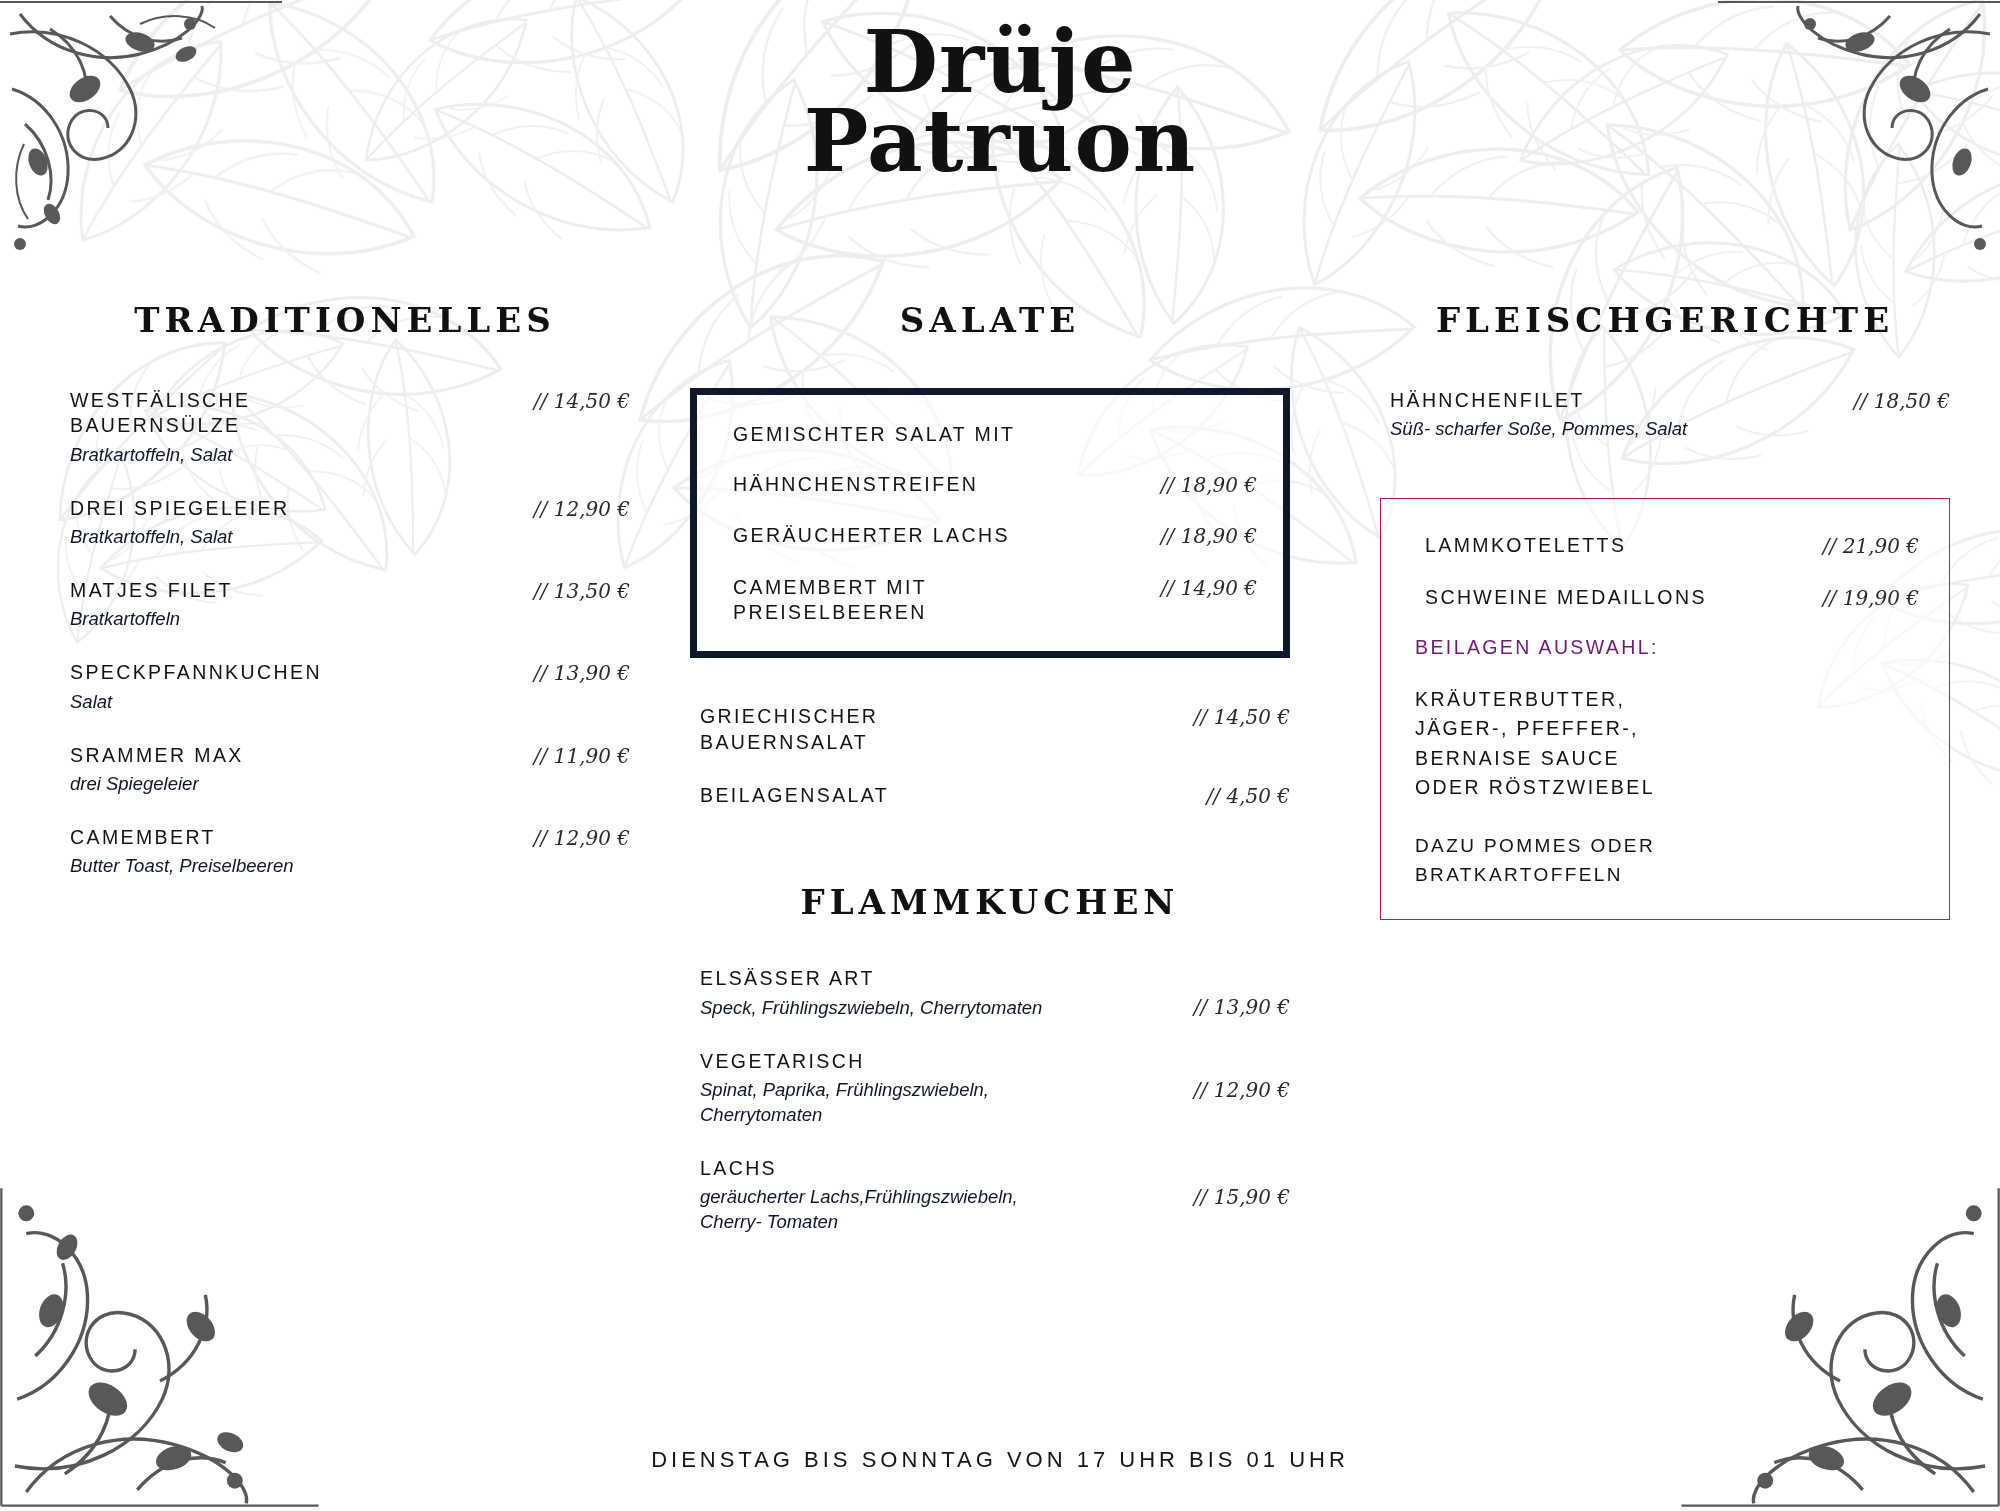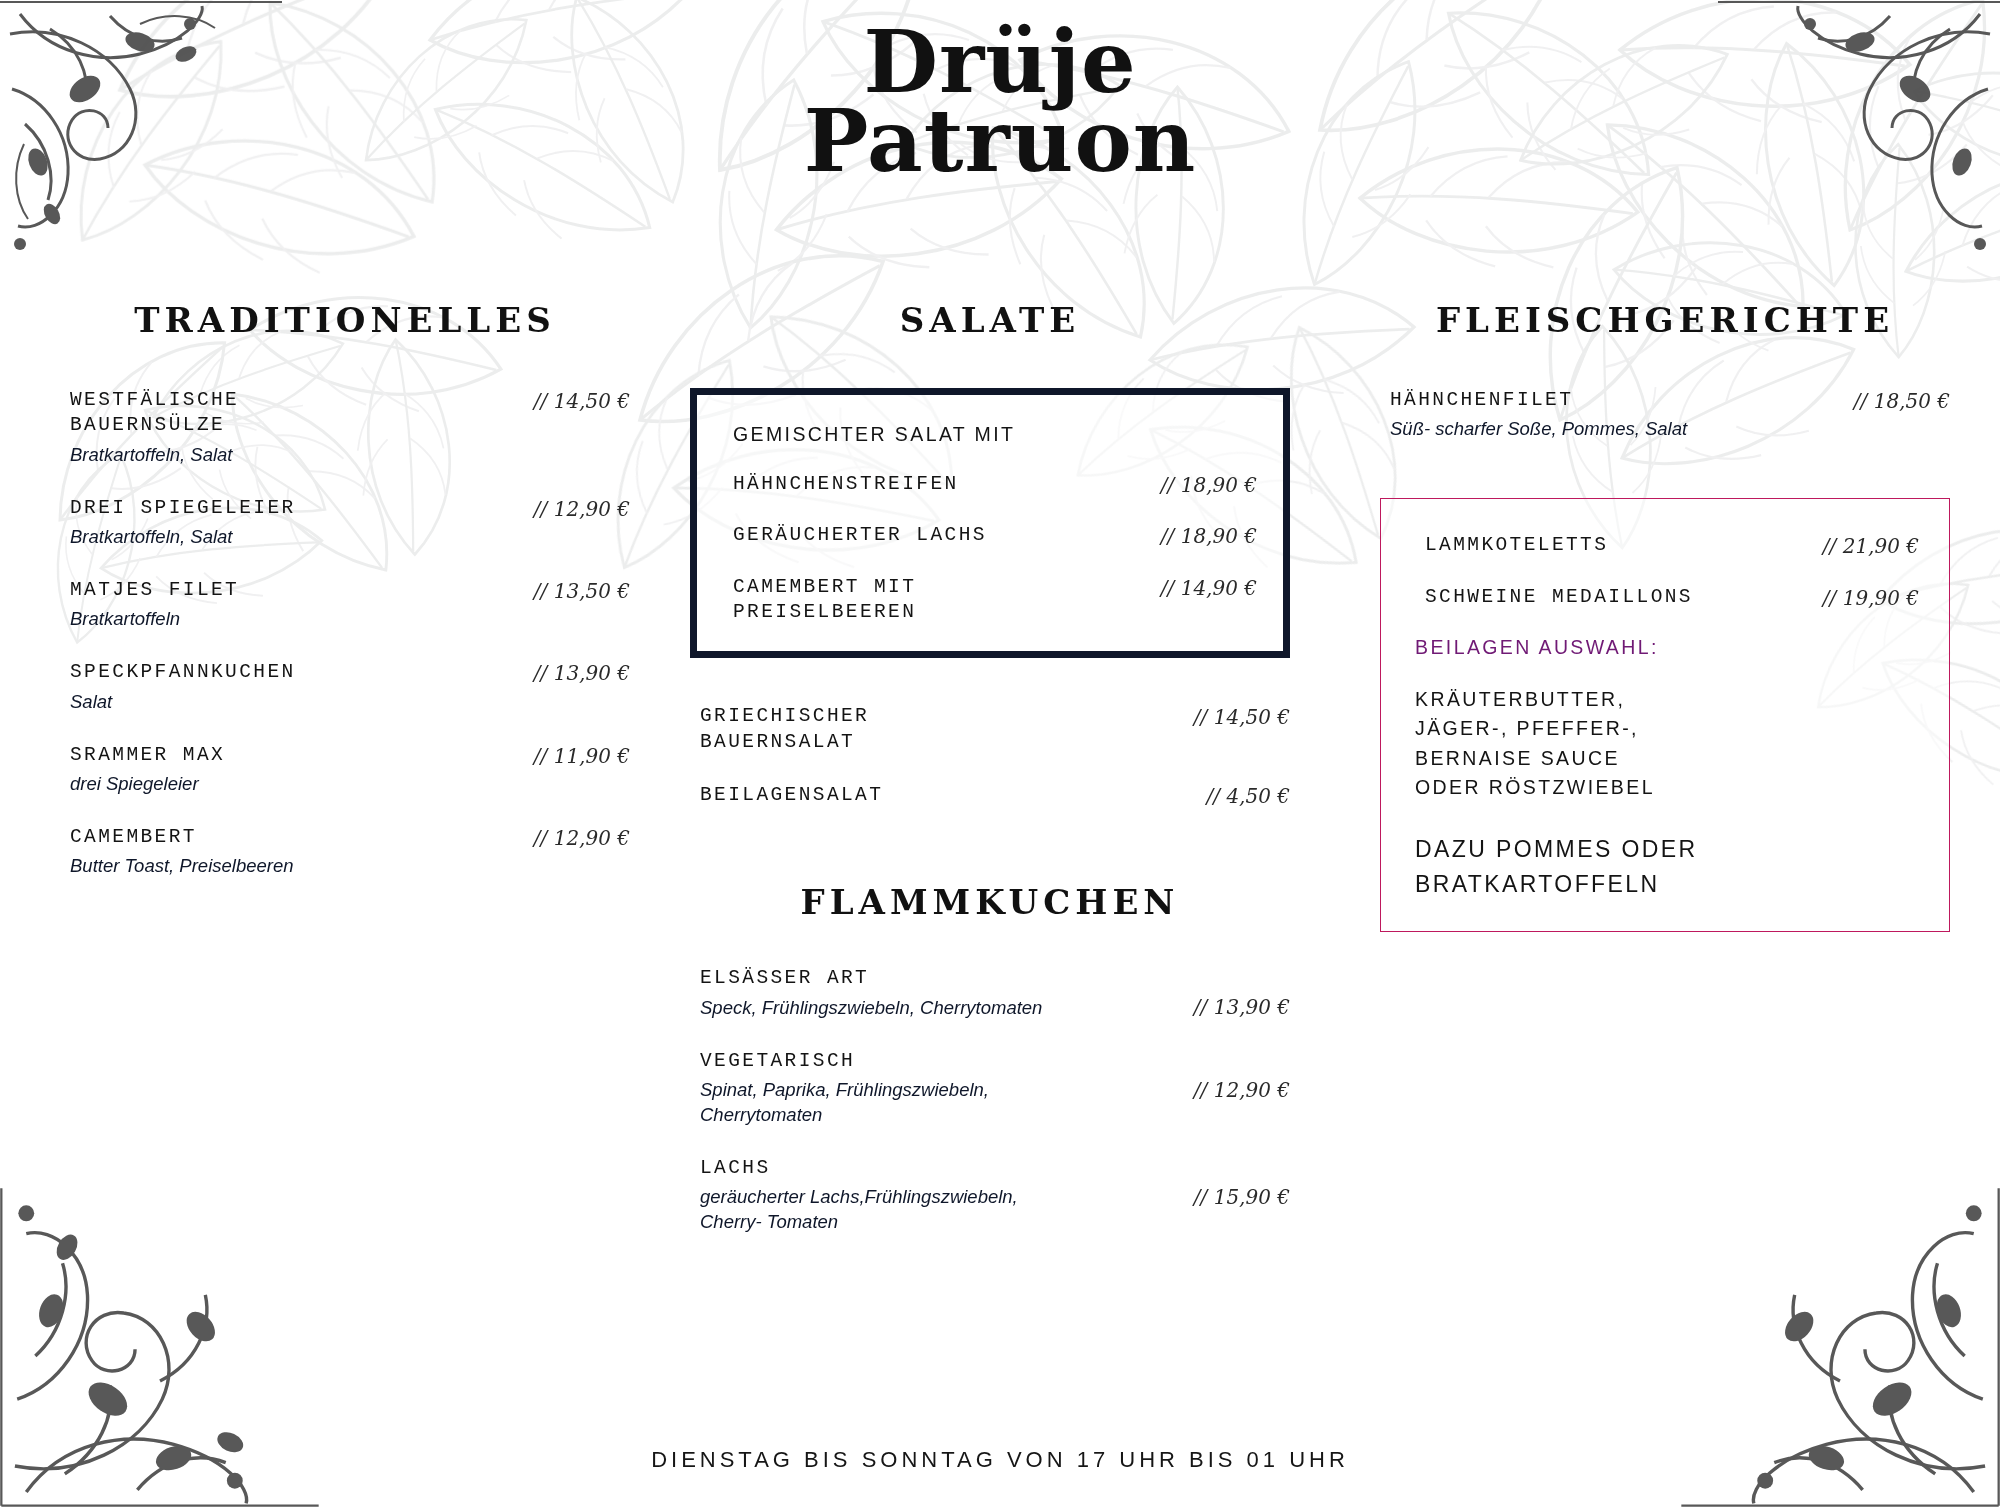--- a/index.html
+++ b/index.html
@@ -88,21 +88,21 @@
     margin-bottom: 28px;
     padding-left: 10px;
   }
   .item-row {
     display: flex;
     align-items: flex-start;
     justify-content: space-between;
     gap: 10px;
   }
   .item-name {
-    font-family: Liberation Mono, monospace;
+    font-family: Liberation Sans, sans-serif;
     font-size: 19.5px;
     letter-spacing: 2.4px;
     text-transform: uppercase;
     color: #141414;
     line-height: 1.3;
     max-width: 330px;
   }
   .item-price {
     font-family: "DejaVu Serif", serif;
     font-style: italic;
@@ -158,21 +158,21 @@
   .side-list {
     font-size: 19.5px;
     letter-spacing: 2.4px;
     text-transform: uppercase;
     color: #141414;
     line-height: 1.5;
     margin-bottom: 30px;
     white-space: pre-line;
   }
   .side-note {
-    font-size: 23px;
+    font-size: 19px;
     letter-spacing: 2.4px;
     text-transform: uppercase;
     color: #141414;
     line-height: 1.5;
     white-space: pre-line;
   }
 
   
   .fk .item-row { align-items: flex-start; }
   .fk .item-price { margin-top: 28px; }

